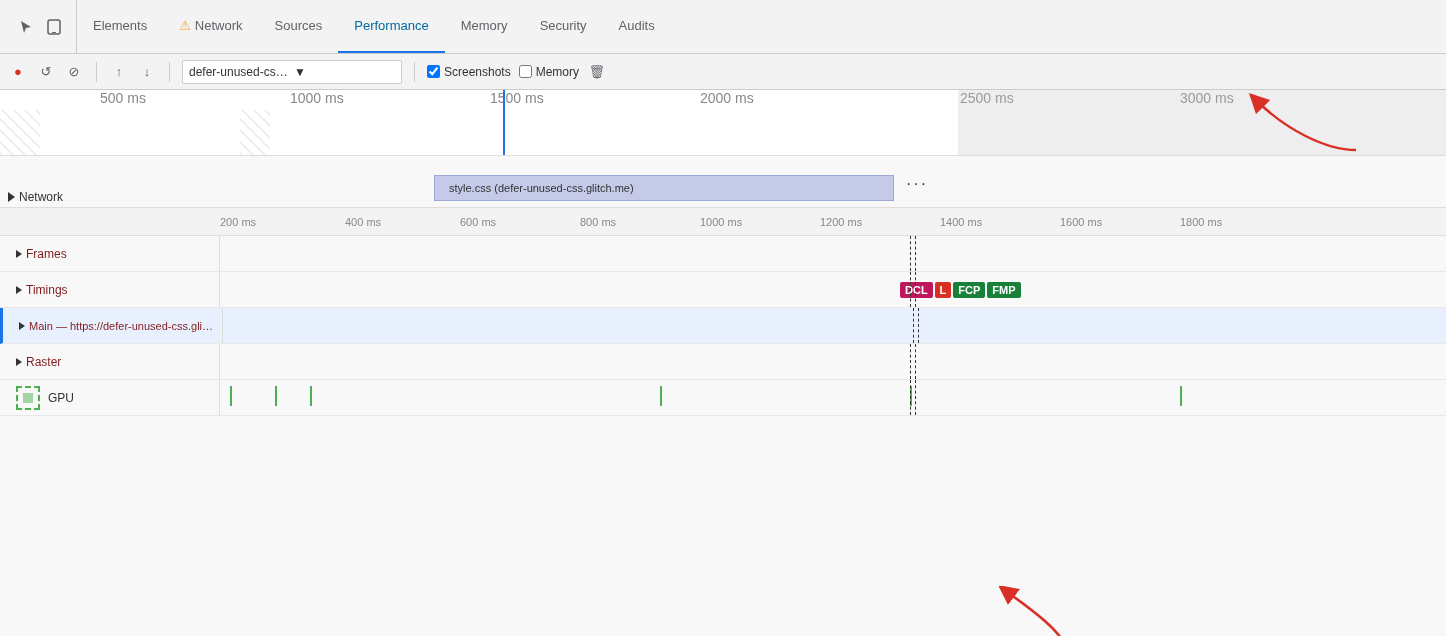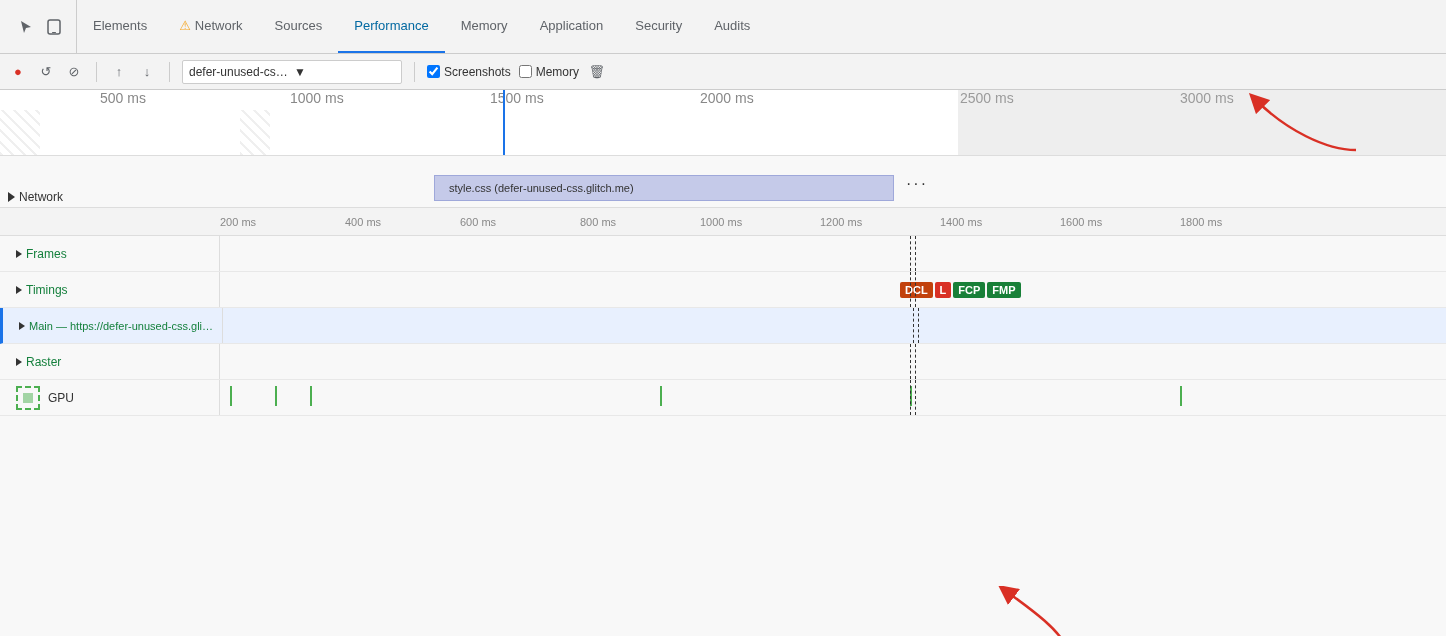--- a/index.html
+++ b/index.html
@@ -246,21 +246,21 @@
       align-items: center;
       height: 36px;
       border-bottom: 1px solid #e8e8e8;
       position: relative;
     }
     .track-label {
       width: 220px;
       min-width: 220px;
       padding: 0 8px 0 16px;
       font-size: 12px;
-      color: #15803d;
+      color: #7f1d1d;
       display: flex;
       align-items: center;
       gap: 4px;
       border-right: 1px solid #ddd;
       height: 100%;
       background: #f8f8f8;
       z-index: 1;
     }
     .track-label .tri {
       width: 0;
@@ -284,21 +284,21 @@
       display: flex;
       gap: 2px;
     }
     .badge {
       padding: 2px 5px;
       border-radius: 2px;
       font-size: 11px;
       font-weight: bold;
       color: white;
     }
-    .badge-dcl { background: #c2410c; }
+    .badge-dcl { background: #be185d; }
     .badge-l { background: #d93025; }
     .badge-fcp { background: #188038; }
     .badge-fmp { background: #188038; }
 
     
     .gpu-track {
       display: flex;
       align-items: center;
       height: 36px;
       border-bottom: 1px solid #e8e8e8;
@@ -395,23 +395,20 @@
   <div class="tab-item">
     <span>Sources</span>
   </div>
   <div class="tab-item active">
     <span>Performance</span>
   </div>
   <div class="tab-item">
     <span>Memory</span>
   </div>
   <div class="tab-item">
-    <span>Application</span>
-  </div>
-  <div class="tab-item">
     <span>Security</span>
   </div>
   <div class="tab-item">
     <span>Audits</span>
   </div>
 </div>
 
 <div class="toolbar">
   <div class="toolbar-btn red">●</div>
   <div class="toolbar-btn">↺</div>

